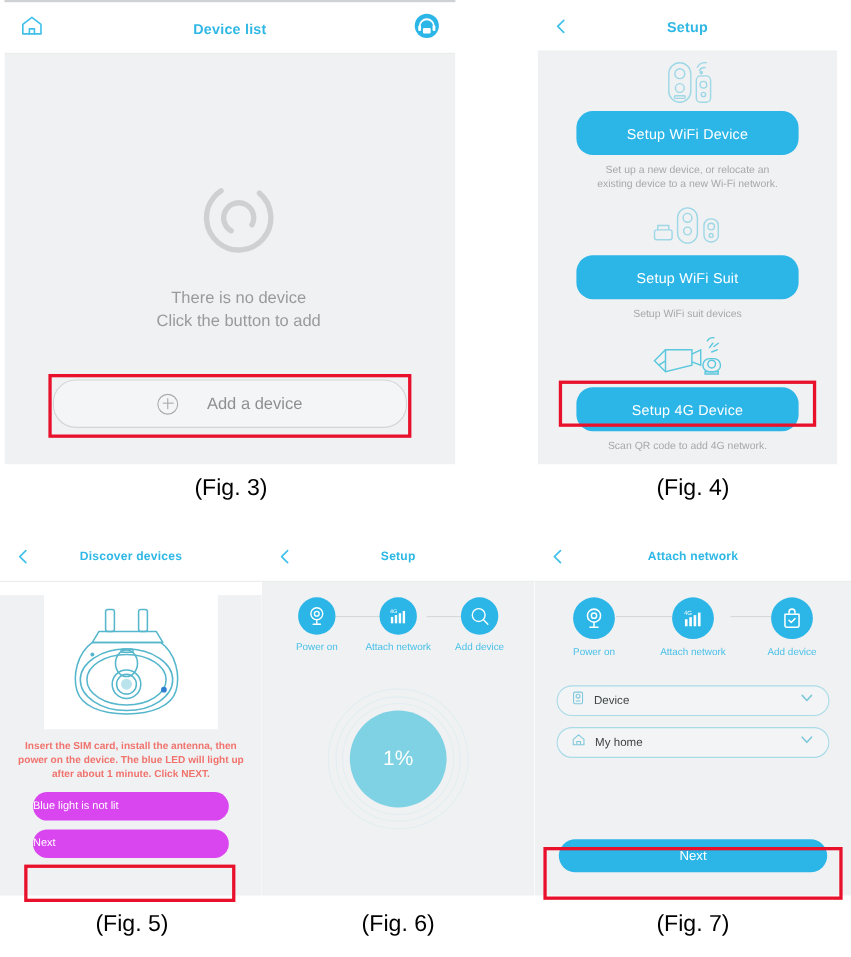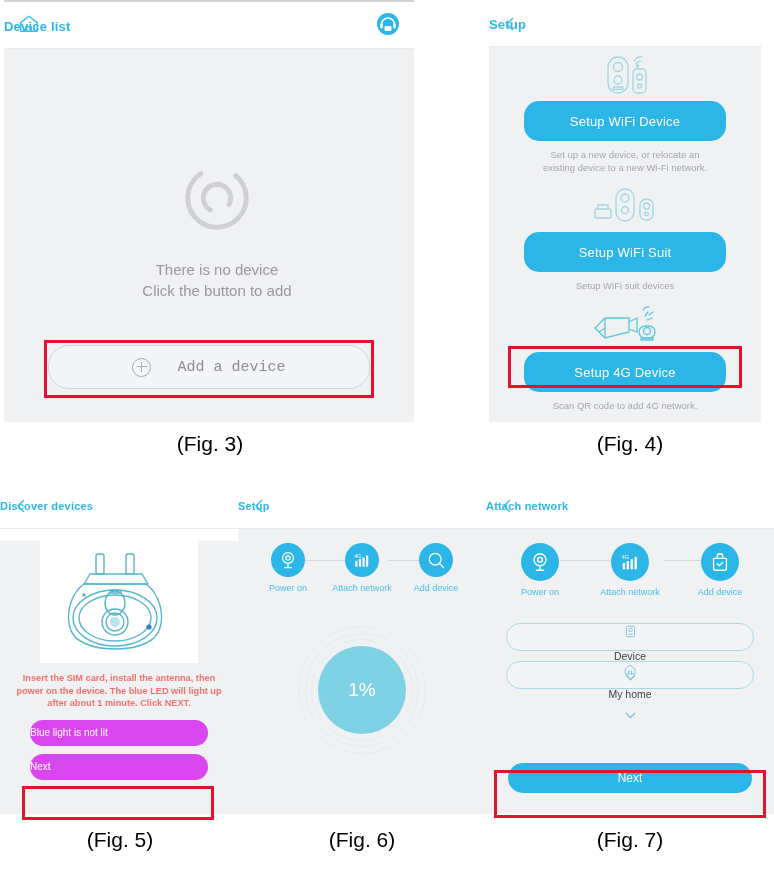--- a/index.html
+++ b/index.html
@@ -21,20 +21,21 @@
     background: #ffffff;
     overflow: hidden;
   }
   .phone-header {
     position: relative;
     height: 44px;
     background: #ffffff;
     border-bottom: 1px solid #e8eaec;
     display: flex;
     align-items: center;
+    justify-content: center;
   }
   .phone-header .htitle {
     color: #2fb8e6;
     font-size: 13px;
     font-weight: bold;
     letter-spacing: .2px;
   }
   .back-chevron {
     position: absolute;
     left: 12px;
@@ -104,21 +105,20 @@
     height: 42px;
     border: 1px solid #d3d5d8;
     border-radius: 21px;
     background: #f4f5f6;
     display: flex;
     align-items: center;
     justify-content: center;
     gap: 26px;
     color: #8d8f93;
     font-size: 15px;
-    font-family: Liberation Mono, monospace;
   }
   .plus-circle {
     width: 17px; height: 17px;
     border: 1.3px solid #a9abaf;
     border-radius: 50%;
     position: relative;
   }
   .plus-circle:before, .plus-circle:after {
     content: "";
     position: absolute;
@@ -268,21 +268,20 @@
     width: 248px;
     height: 28px;
     border: 1px solid #a8dbe8;
     border-radius: 14px;
     background: #f2f4f5;
     display: flex;
     align-items: center;
     padding: 0 12px;
     box-sizing: border-box;
     gap: 8px;
-    flex-direction: column;
   }
   .sel-label { font-size: 10.5px; color: #3f4346; flex: 1; }
   .f7-next {
     position: absolute;
     left: 22px; right: 22px;
     bottom: 22px;
     height: 30px;
     border-radius: 15px;
     background: #2cb6e8;
     color: #ffffff;

